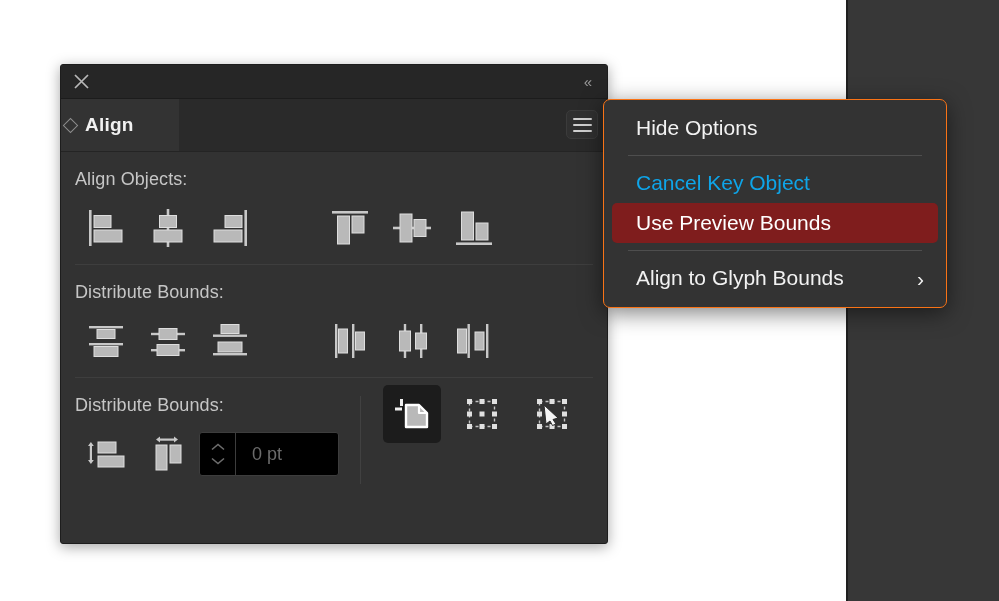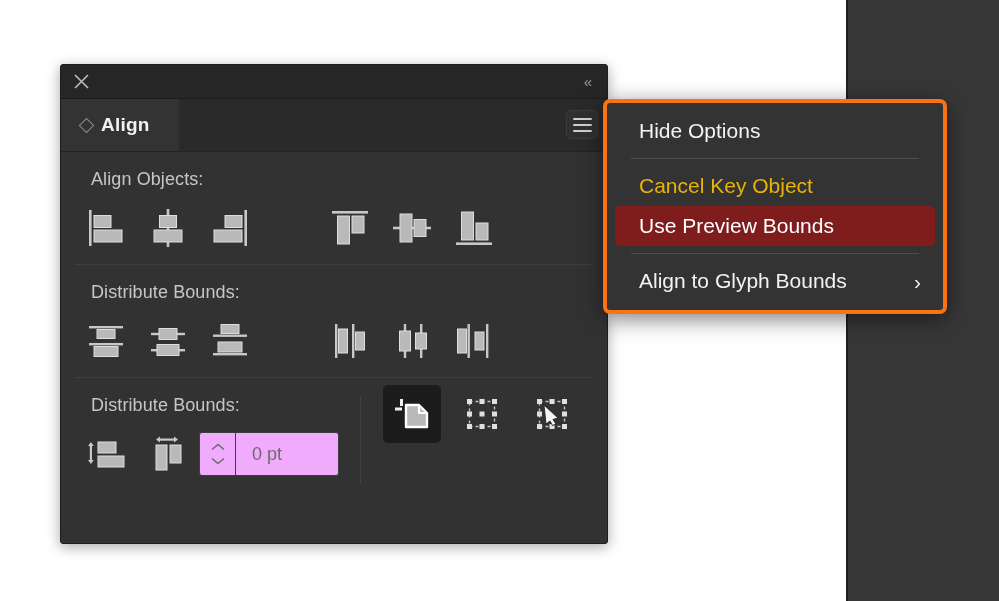--- a/index.html
+++ b/index.html
@@ -79,21 +79,21 @@
   }
   .tab {
     position: absolute;
     left: 0;
     top: 0;
     width: 118px;
     height: 52px;
     background: #333333;
     display: flex;
     align-items: center;
-    padding-left: 20px;
+    padding-left: 4px;
     box-sizing: border-box;
     cursor: pointer;
   }
   .tab-diamond {
     width: 11px;
     height: 11px;
     border: 1.4px solid #8d8d8d;
     transform: rotate(45deg);
     margin-right: 9px;
     flex: none;
@@ -131,21 +131,20 @@
   }
 
   .panel-body { padding: 0 14px; }
 
   .section-title {
     color: #c6c6c6;
     font-size: 18px;
     padding-top: 17px;
     padding-bottom: 2px;
     letter-spacing: 0.1px;
-    margin-left: 16px;
   }
 
   .hr {
     height: 1px;
     background: #3e3e3e;
     margin: 0;
   }
 
   .icon-row {
     display: flex;
@@ -171,21 +170,21 @@
   .bottom-divider {
     width: 1px;
     background: #414141;
     margin: 18px 0 6px 0;
   }
   .bottom-right { flex: 1; padding-left: 22px; }
 
   .spin-field {
     width: 140px;
     height: 44px;
-    background: #f0abfc;
+    background: #000000;
     border: 1px solid #3d3d3d;
     border-radius: 3px;
     display: flex;
     align-items: center;
     box-sizing: border-box;
     cursor: default;
   }
   .spin-arrows {
     width: 36px;
     height: 100%;
@@ -217,40 +216,40 @@
   }
   .alignto-btn.selected { background: #1c1c1c; }
 
   
   #context-menu {
     position: absolute;
     left: 603px;
     top: 99px;
     width: 344px;
     background: #333333;
-    border: 4px solid #f97316;
+    border: 1px solid #f97316;
     border-radius: 7px;
     box-shadow: 0 5px 22px rgba(0,0,0,0.5);
     padding: 8px 0 9px 0;
     box-sizing: border-box;
   }
   .menu-item {
     position: relative;
     height: 40px;
     display: flex;
     align-items: center;
     padding: 0 14px 0 24px;
     margin: 0 8px;
     border-radius: 5px;
     color: #f2f2f2;
     font-size: 21px;
     cursor: pointer;
     box-sizing: border-box;
   }
-  .menu-item.disabled { color: #eab308; cursor: default; }
+  .menu-item.disabled { color: #0ea5e9; cursor: default; }
   .menu-item.highlighted { background: #7f1d1d; color: #ffffff; }
   .menu-sep {
     height: 1px;
     background: #4e4e4e;
     margin: 7px 24px;
   }
   .menu-arrow {
     margin-left: auto;
     color: #f2f2f2;
     font-size: 21px;

